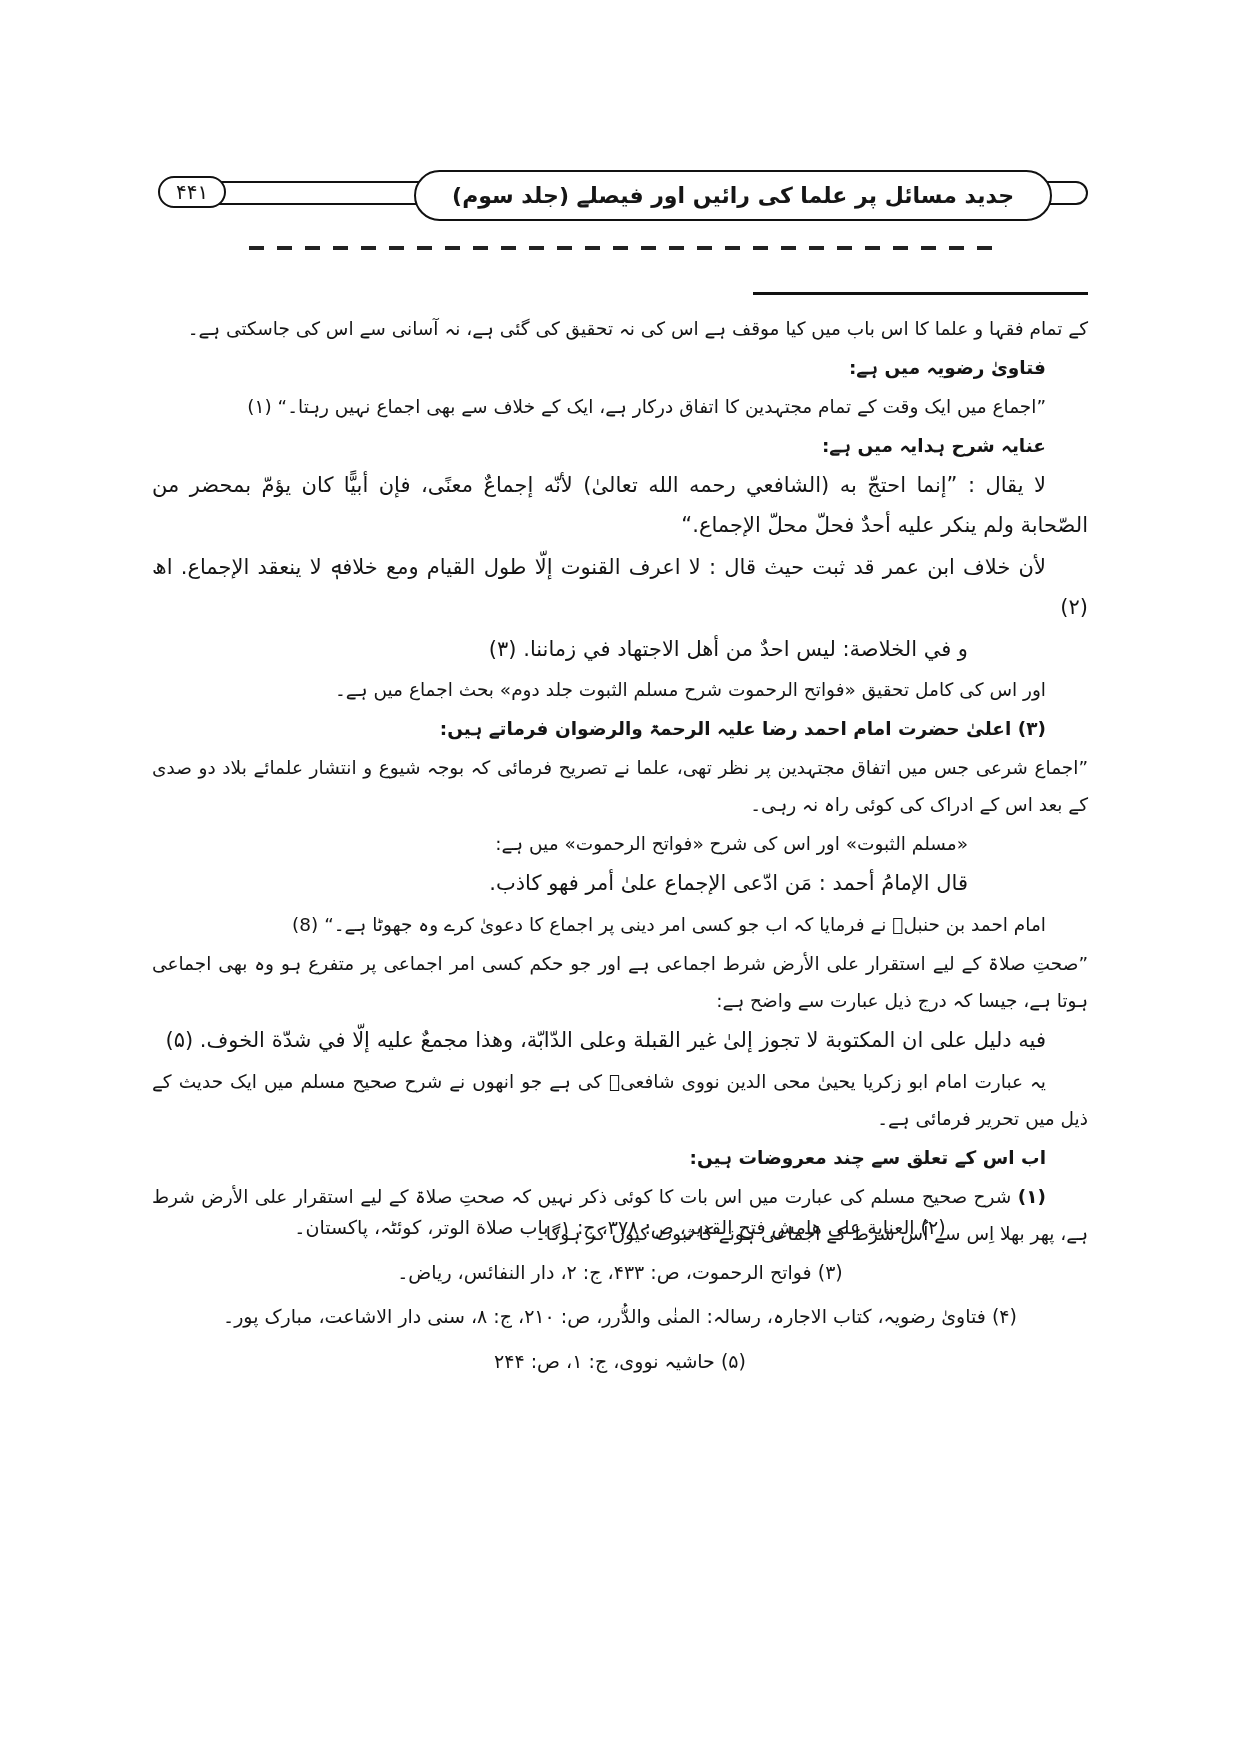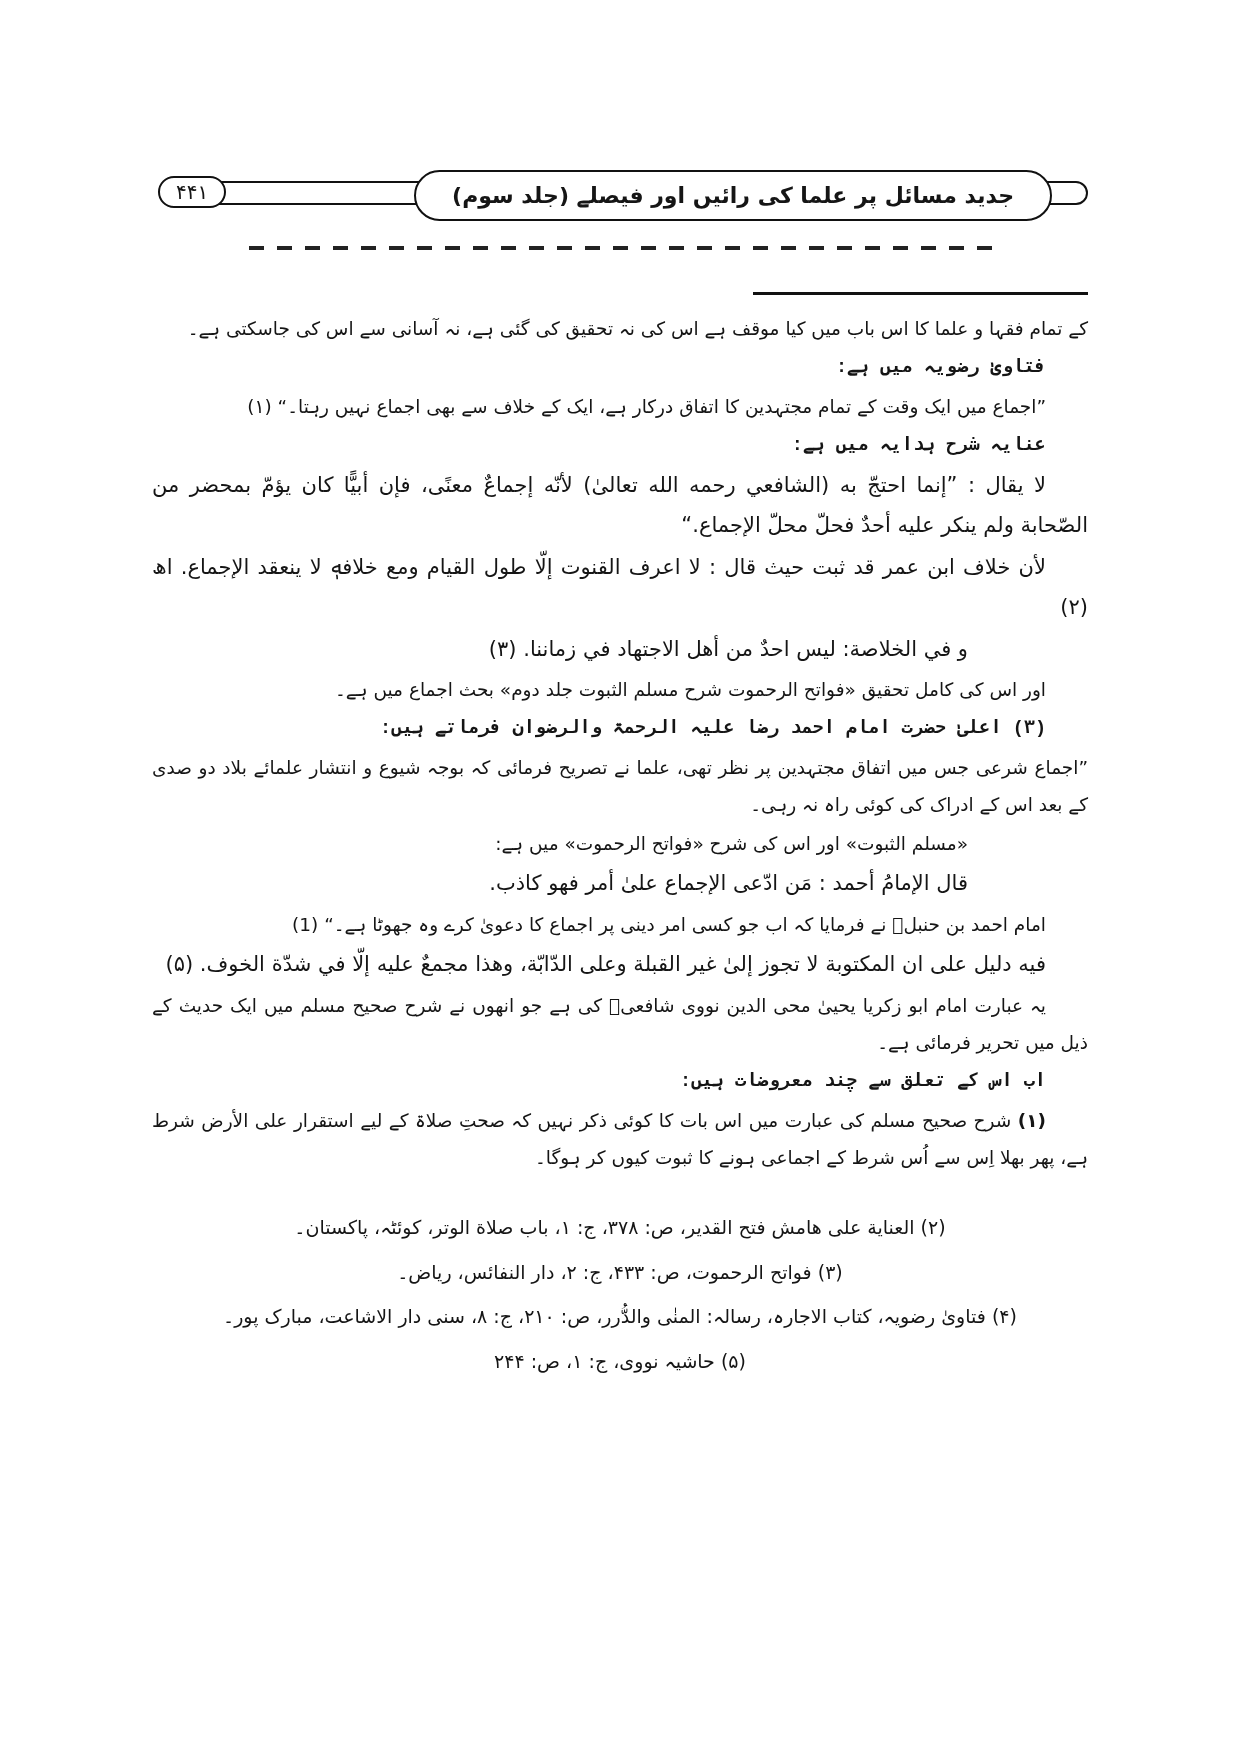--- a/index.html
+++ b/index.html
@@ -75,21 +75,21 @@
   .body-text {
     position: absolute;
     top: 310px;
     right: 152px;
     left: 152px;
     font-size: 18.5px;
     line-height: 2.0;
     text-align: justify;
   }
   .p   { margin: 0 0 2px 0; }
-  .lbl { font-weight: bold; font-family: Liberation Mono, monospace; }
+  .lbl { font-weight: bold; }
   .ind  { text-indent: 42px; }
   .ind2 { text-indent: 120px; }
   .ara {
     font-size: 21px;
     line-height: 1.9;
   }
   .marker { font-weight: bold; }
 
   
   .footnotes {
@@ -124,21 +124,22 @@
     <p class="p ara ind">لأن خلاف ابن عمر قد ثبت حيث قال : لا اعرف القنوت إلّا طول القيام ومع خلافهٖ لا ينعقد الإجماع. اھ (۲)</p>
     <p class="p ara ind2">و في الخلاصة: ليس احدٌ من أهل الاجتهاد في زماننا. (۳)</p>
     <p class="p ind">اور اس کی کامل تحقیق «فواتح الرحموت شرح مسلم الثبوت جلد دوم» بحث اجماع میں ہے۔</p>
     <p class="p lbl ind">
       <span class="marker">(۳)</span>
       <span>اعلیٰ حضرت امام احمد رضا علیہ الرحمۃ والرضوان فرماتے ہیں:</span>
     </p>
     <p class="p">”اجماع شرعی جس میں اتفاق مجتہدین پر نظر تھی، علما نے تصریح فرمائی کہ بوجہ شیوع و انتشار علمائے بلاد دو صدی کے بعد اس کے ادراک کی کوئی راہ نہ رہی۔</p>
     <p class="p ind2">«مسلم الثبوت» اور اس کی شرح «فواتح الرحموت» میں ہے:</p>
     <p class="p ara ind2">قال الإمامُ أحمد : مَن ادّعى الإجماع علىٰ أمر فهو كاذب.</p>
-    <p class="p ind">امام احمد بن حنبلؓ نے فرمایا کہ اب جو کسی امر دینی پر اجماع کا دعویٰ کرے وہ جھوٹا ہے۔“ (1)</p>
+    <p class="p ind">امام احمد بن حنبلؓ نے فرمایا کہ اب جو کسی امر دینی پر اجماع کا دعویٰ کرے وہ جھوٹا ہے۔“ (8)</p>
+    <p class="p">”صحتِ صلاۃ کے لیے استقرار علی الأرض شرط اجماعی ہے اور جو حکم کسی امر اجماعی پر متفرع ہو وہ بھی اجماعی ہوتا ہے، جیسا کہ درج ذیل عبارت سے واضح ہے:</p>
     <p class="p ara ind">فيه دليل على ان المكتوبة لا تجوز إلىٰ غير القبلة وعلى الدّابّة، وهذا مجمعٌ عليه إلّا في شدّة الخوف. (۵)</p>
     <p class="p ind">یہ عبارت امام ابو زکریا یحییٰ محی الدین نووی شافعیؒ کی ہے جو انھوں نے شرح صحیح مسلم میں ایک حدیث کے ذیل میں تحریر فرمائی ہے۔</p>
     <p class="p lbl ind">اب اس کے تعلق سے چند معروضات ہیں:</p>
     <p class="p ind">
       <span class="marker">(۱)</span>
       <span>شرح صحیح مسلم کی عبارت میں اس بات کا کوئی ذکر نہیں کہ صحتِ صلاۃ کے لیے استقرار علی الأرض شرط ہے، پھر بھلا اِس سے اُس شرط کے اجماعی ہونے کا ثبوت کیوں کر ہوگا۔</span>
     </p>
   </div>
 
   <div class="footnotes">

